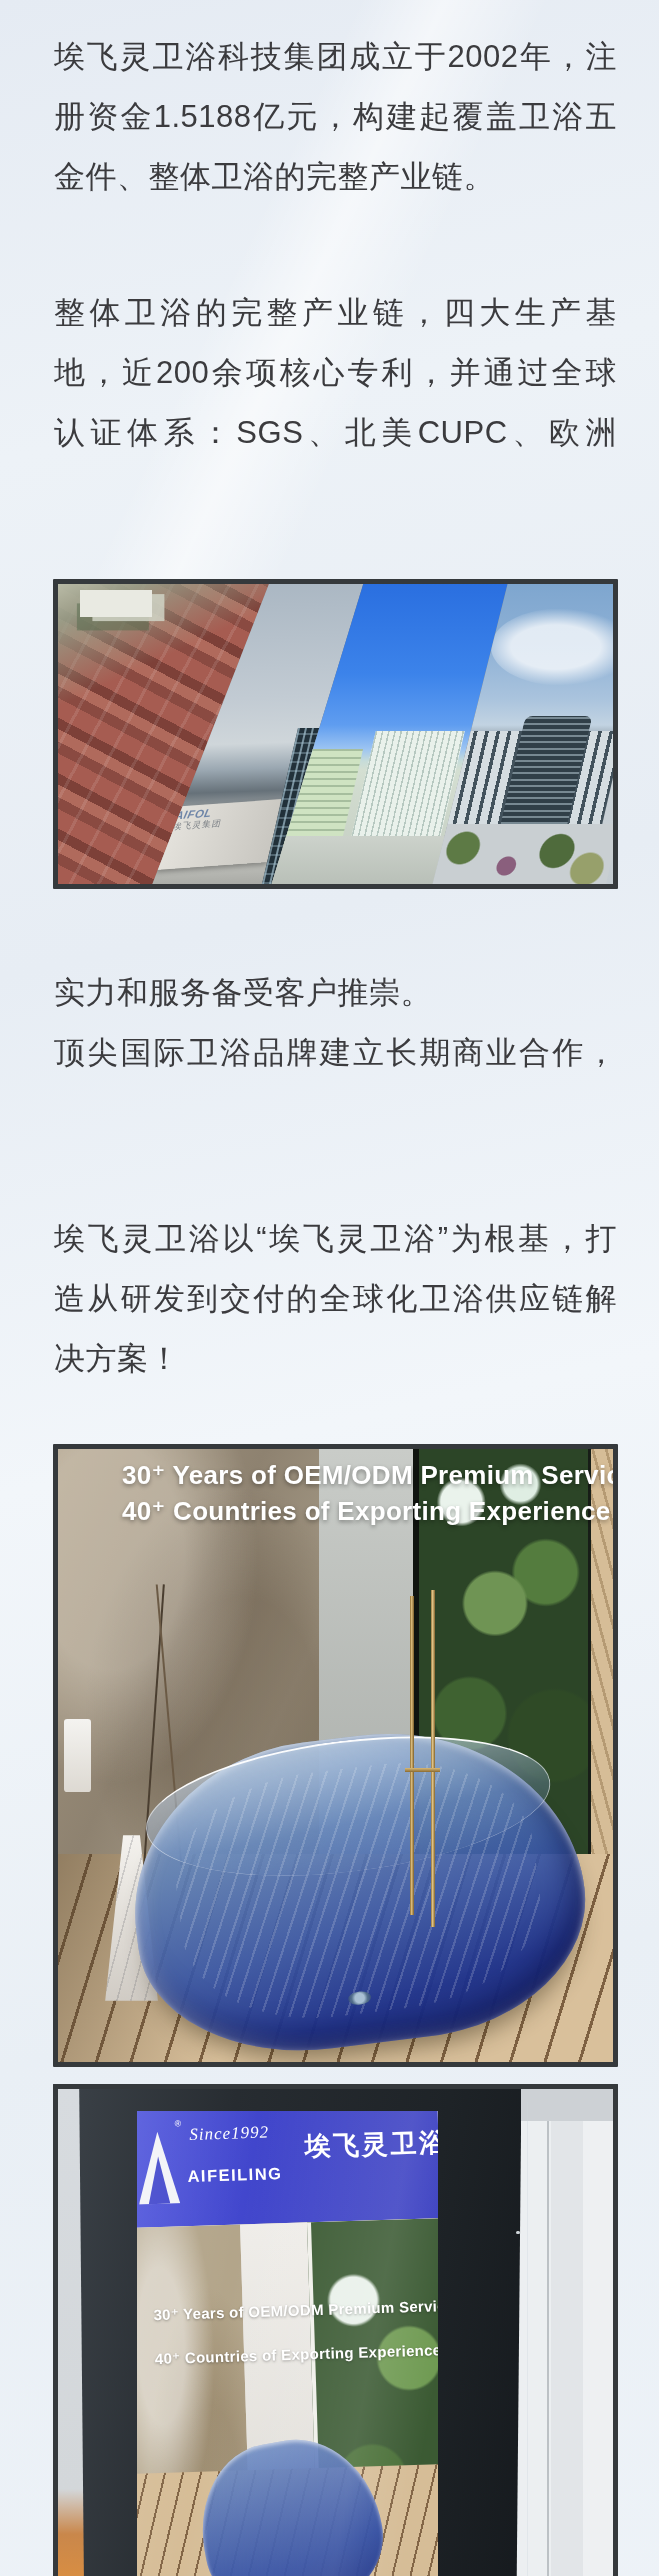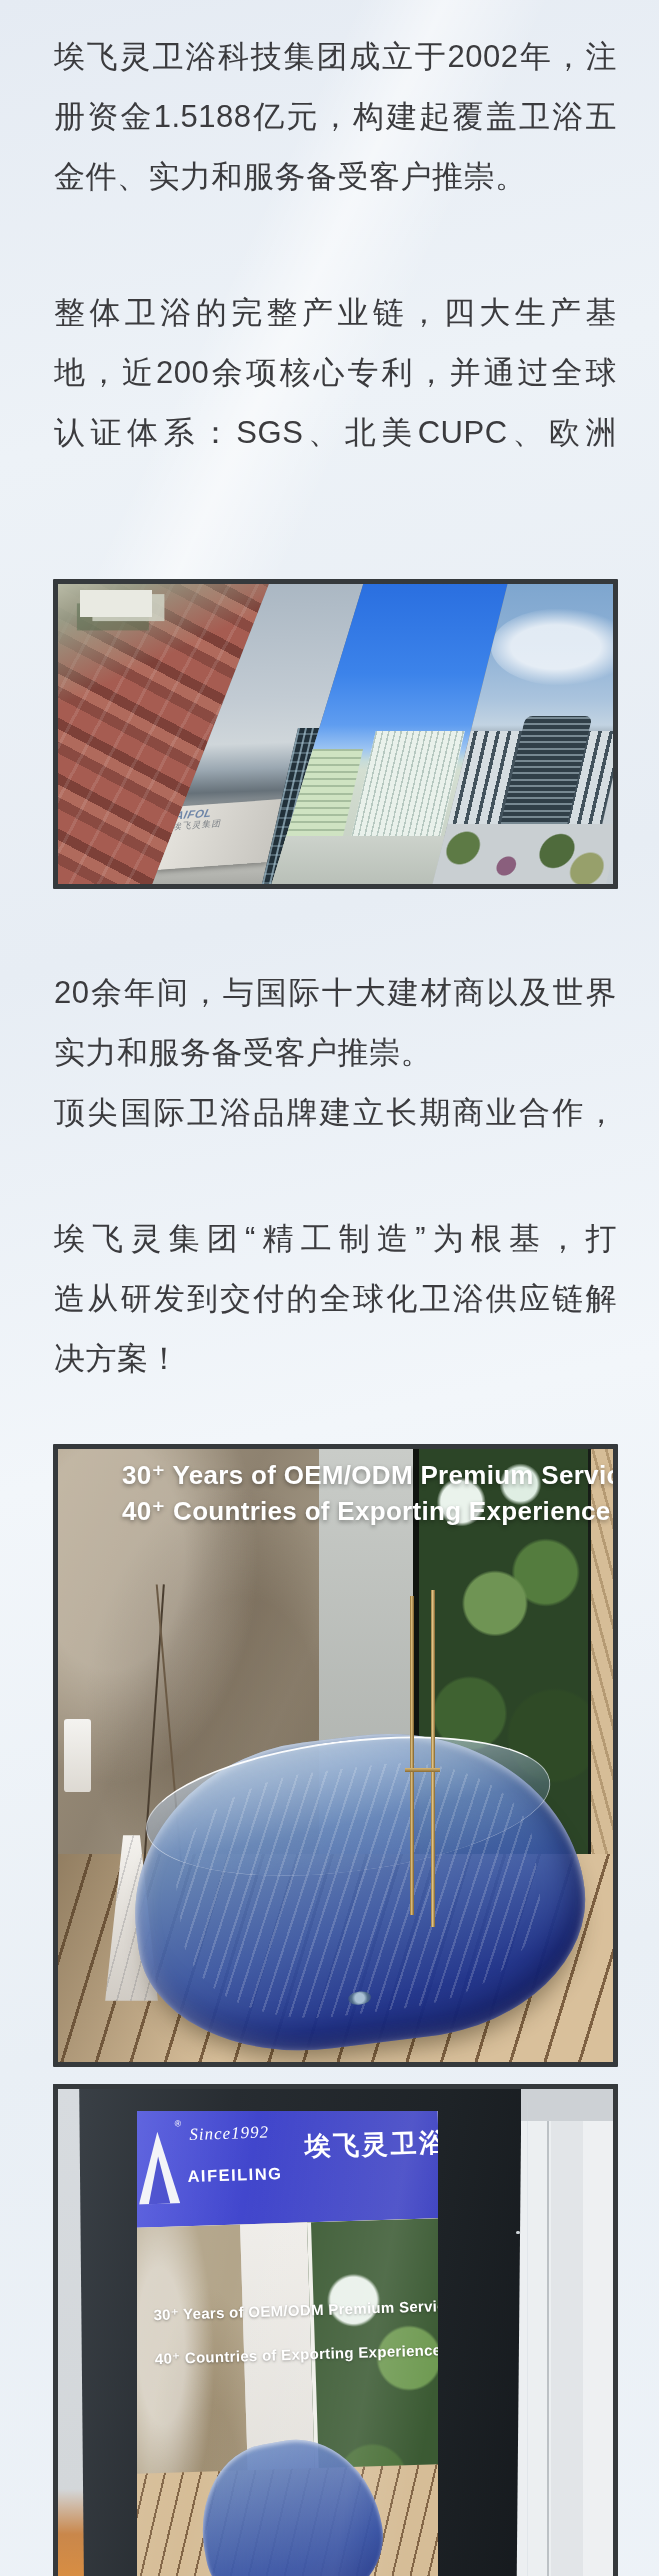--- a/index.html
+++ b/index.html
@@ -158,21 +158,21 @@
       background:linear-gradient(100deg,rgba(255,255,255,.10) 0%,rgba(255,255,255,0) 30%,rgba(255,255,255,.12) 68%,rgba(255,255,255,0) 85%);}
 </style>
 </head>
 <body>
 
 <div class="page">
 
   <div class="para" style="top:27px">
     <div class="pline">埃飞灵卫浴科技集团成立于2002年，注</div>
     <div class="pline">册资金1.5188亿元，构建起覆盖卫浴五</div>
-    <div class="pline short">金件、实力和服务备受客户推崇。</div>
+    <div class="pline short">金件、整体卫浴的完整产业链。</div>
   </div>
 
   <div class="para" style="top:283px">
     <div class="pline">整体卫浴的完整产业链，四大生产基</div>
     <div class="pline">地，近200余项核心专利，并通过全球</div>
     <div class="pline">认证体系：SGS、北美CUPC、欧洲</div>
   </div>
 
   <div class="figure" id="img1">
     <div class="fig-inner">
@@ -195,27 +195,26 @@
       <div class="slice s4">
         <div class="abs s4-cloud"></div>
         <div class="abs s4-bldg"></div>
         <div class="abs s4-core"></div>
         <div class="abs s4-garden"></div>
       </div>
     </div>
   </div>
 
   <div class="para" style="top:963px">
-    <div class="pline">20余年间，与国际十大建材商以及世界</div>
     <div class="pline short">实力和服务备受客户推崇。</div>
     <div class="pline">顶尖国际卫浴品牌建立长期商业合作，</div>
   </div>
 
   <div class="para" style="top:1209px">
-    <div class="pline">埃飞灵集团“精工制造”为根基，打</div>
+    <div class="pline">埃飞灵卫浴以“埃飞灵卫浴”为根基，打</div>
     <div class="pline">造从研发到交付的全球化卫浴供应链解</div>
     <div class="pline short">决方案！</div>
   </div>
 
   <div class="figure" id="img2">
     <div class="fig-inner">
       <div class="abs i2-wall"></div>
       <div class="abs i2-towel"></div>
       <div class="abs i2-panel"></div>
       <div class="abs i2-forest"></div>

